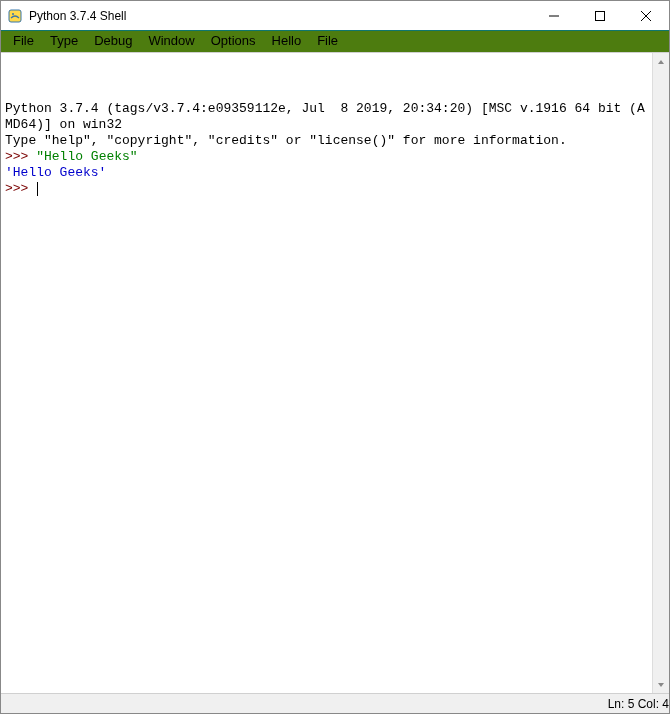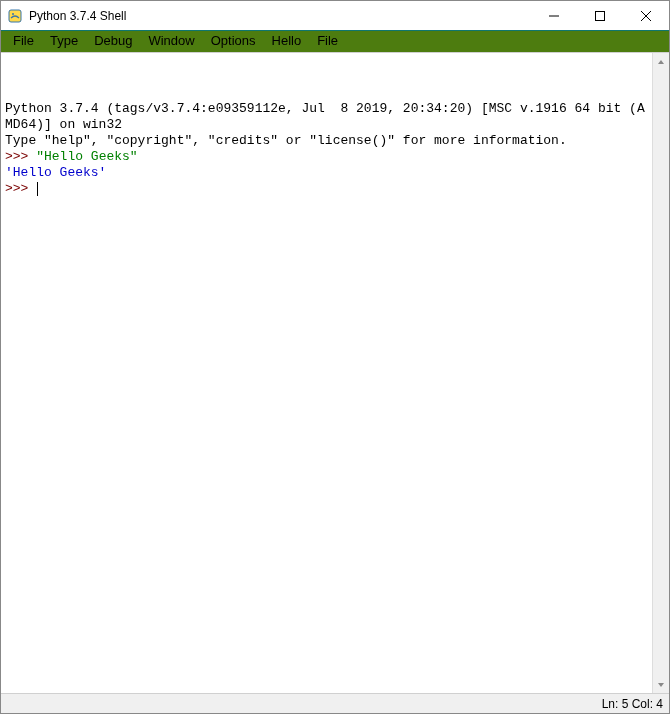--- a/index.html
+++ b/index.html
@@ -119,21 +119,20 @@
       vertical-align: text-bottom;
       margin-left: 1px;
     }
     .statusbar {
       height: 20px;
       border-top: 1px solid #d0d0d0;
       background: #f0f0f0;
       display: flex;
       align-items: center;
       justify-content: flex-end;
-      padding-right: 6px;
       font-size: 12px;
       color: #000;
       user-select: none;
     }
   </style>
 </head>
 <body>
 
 <div class="titlebar">
   <span class="titlebar-icon">

